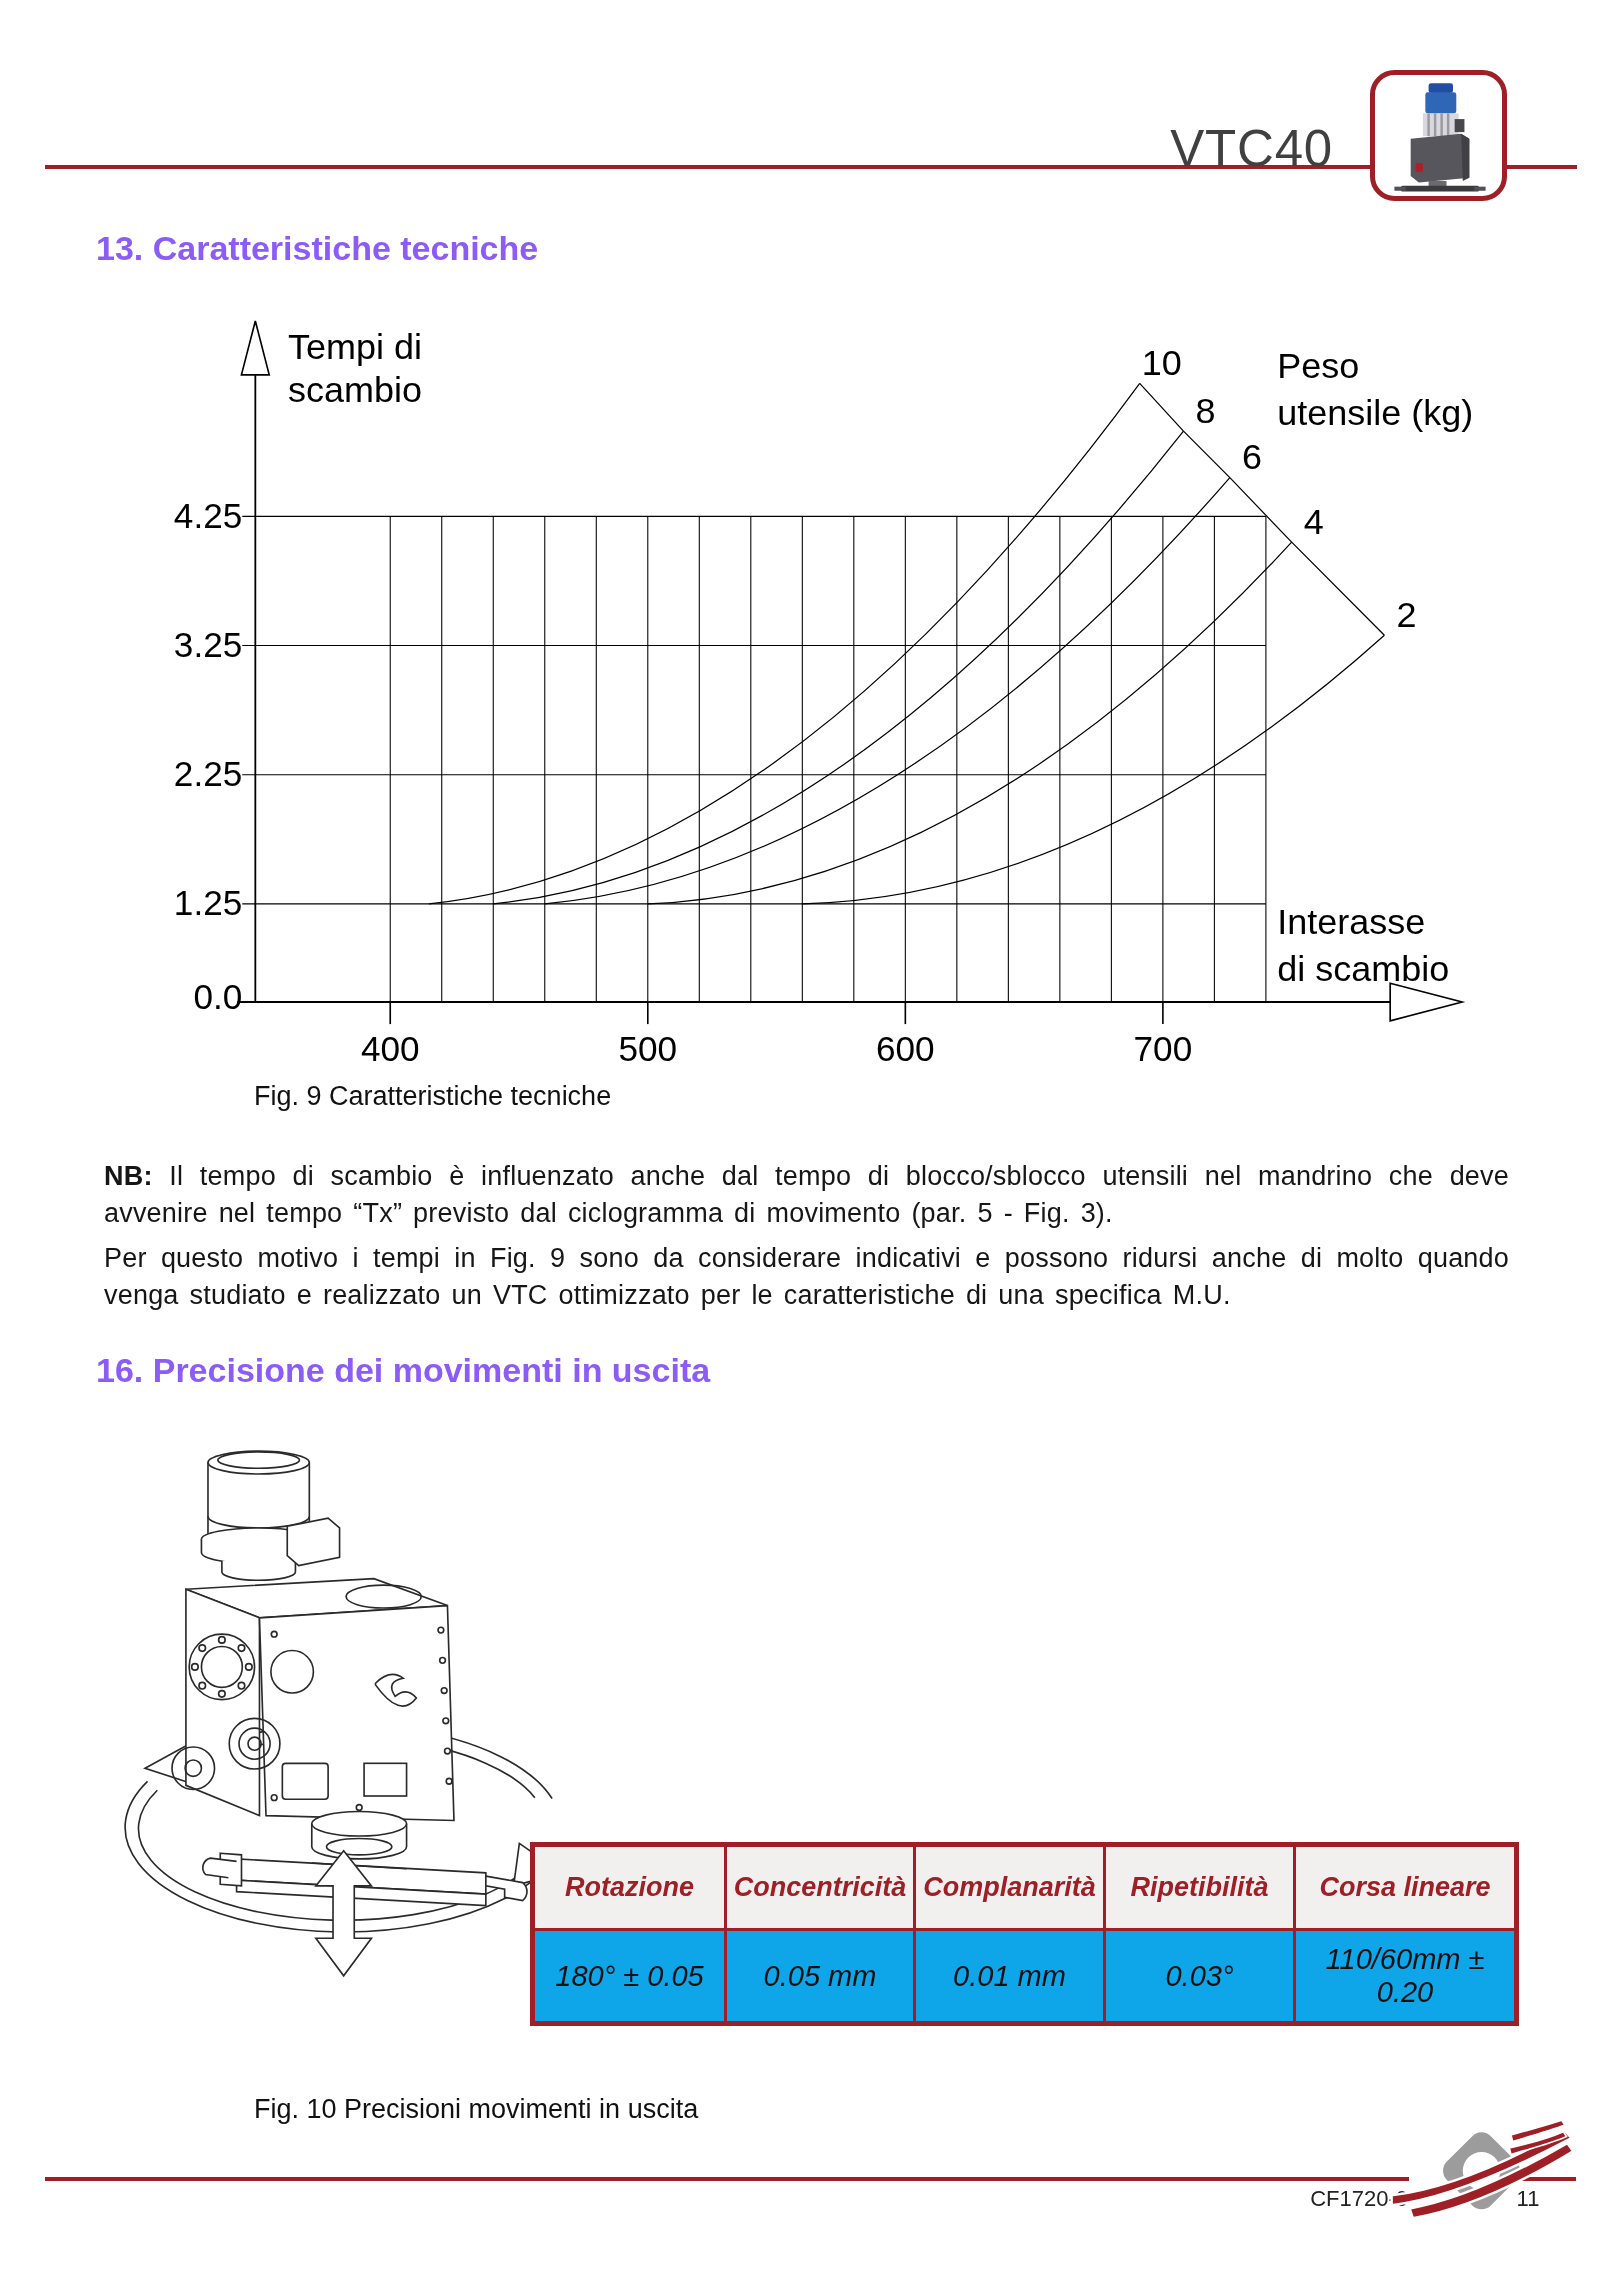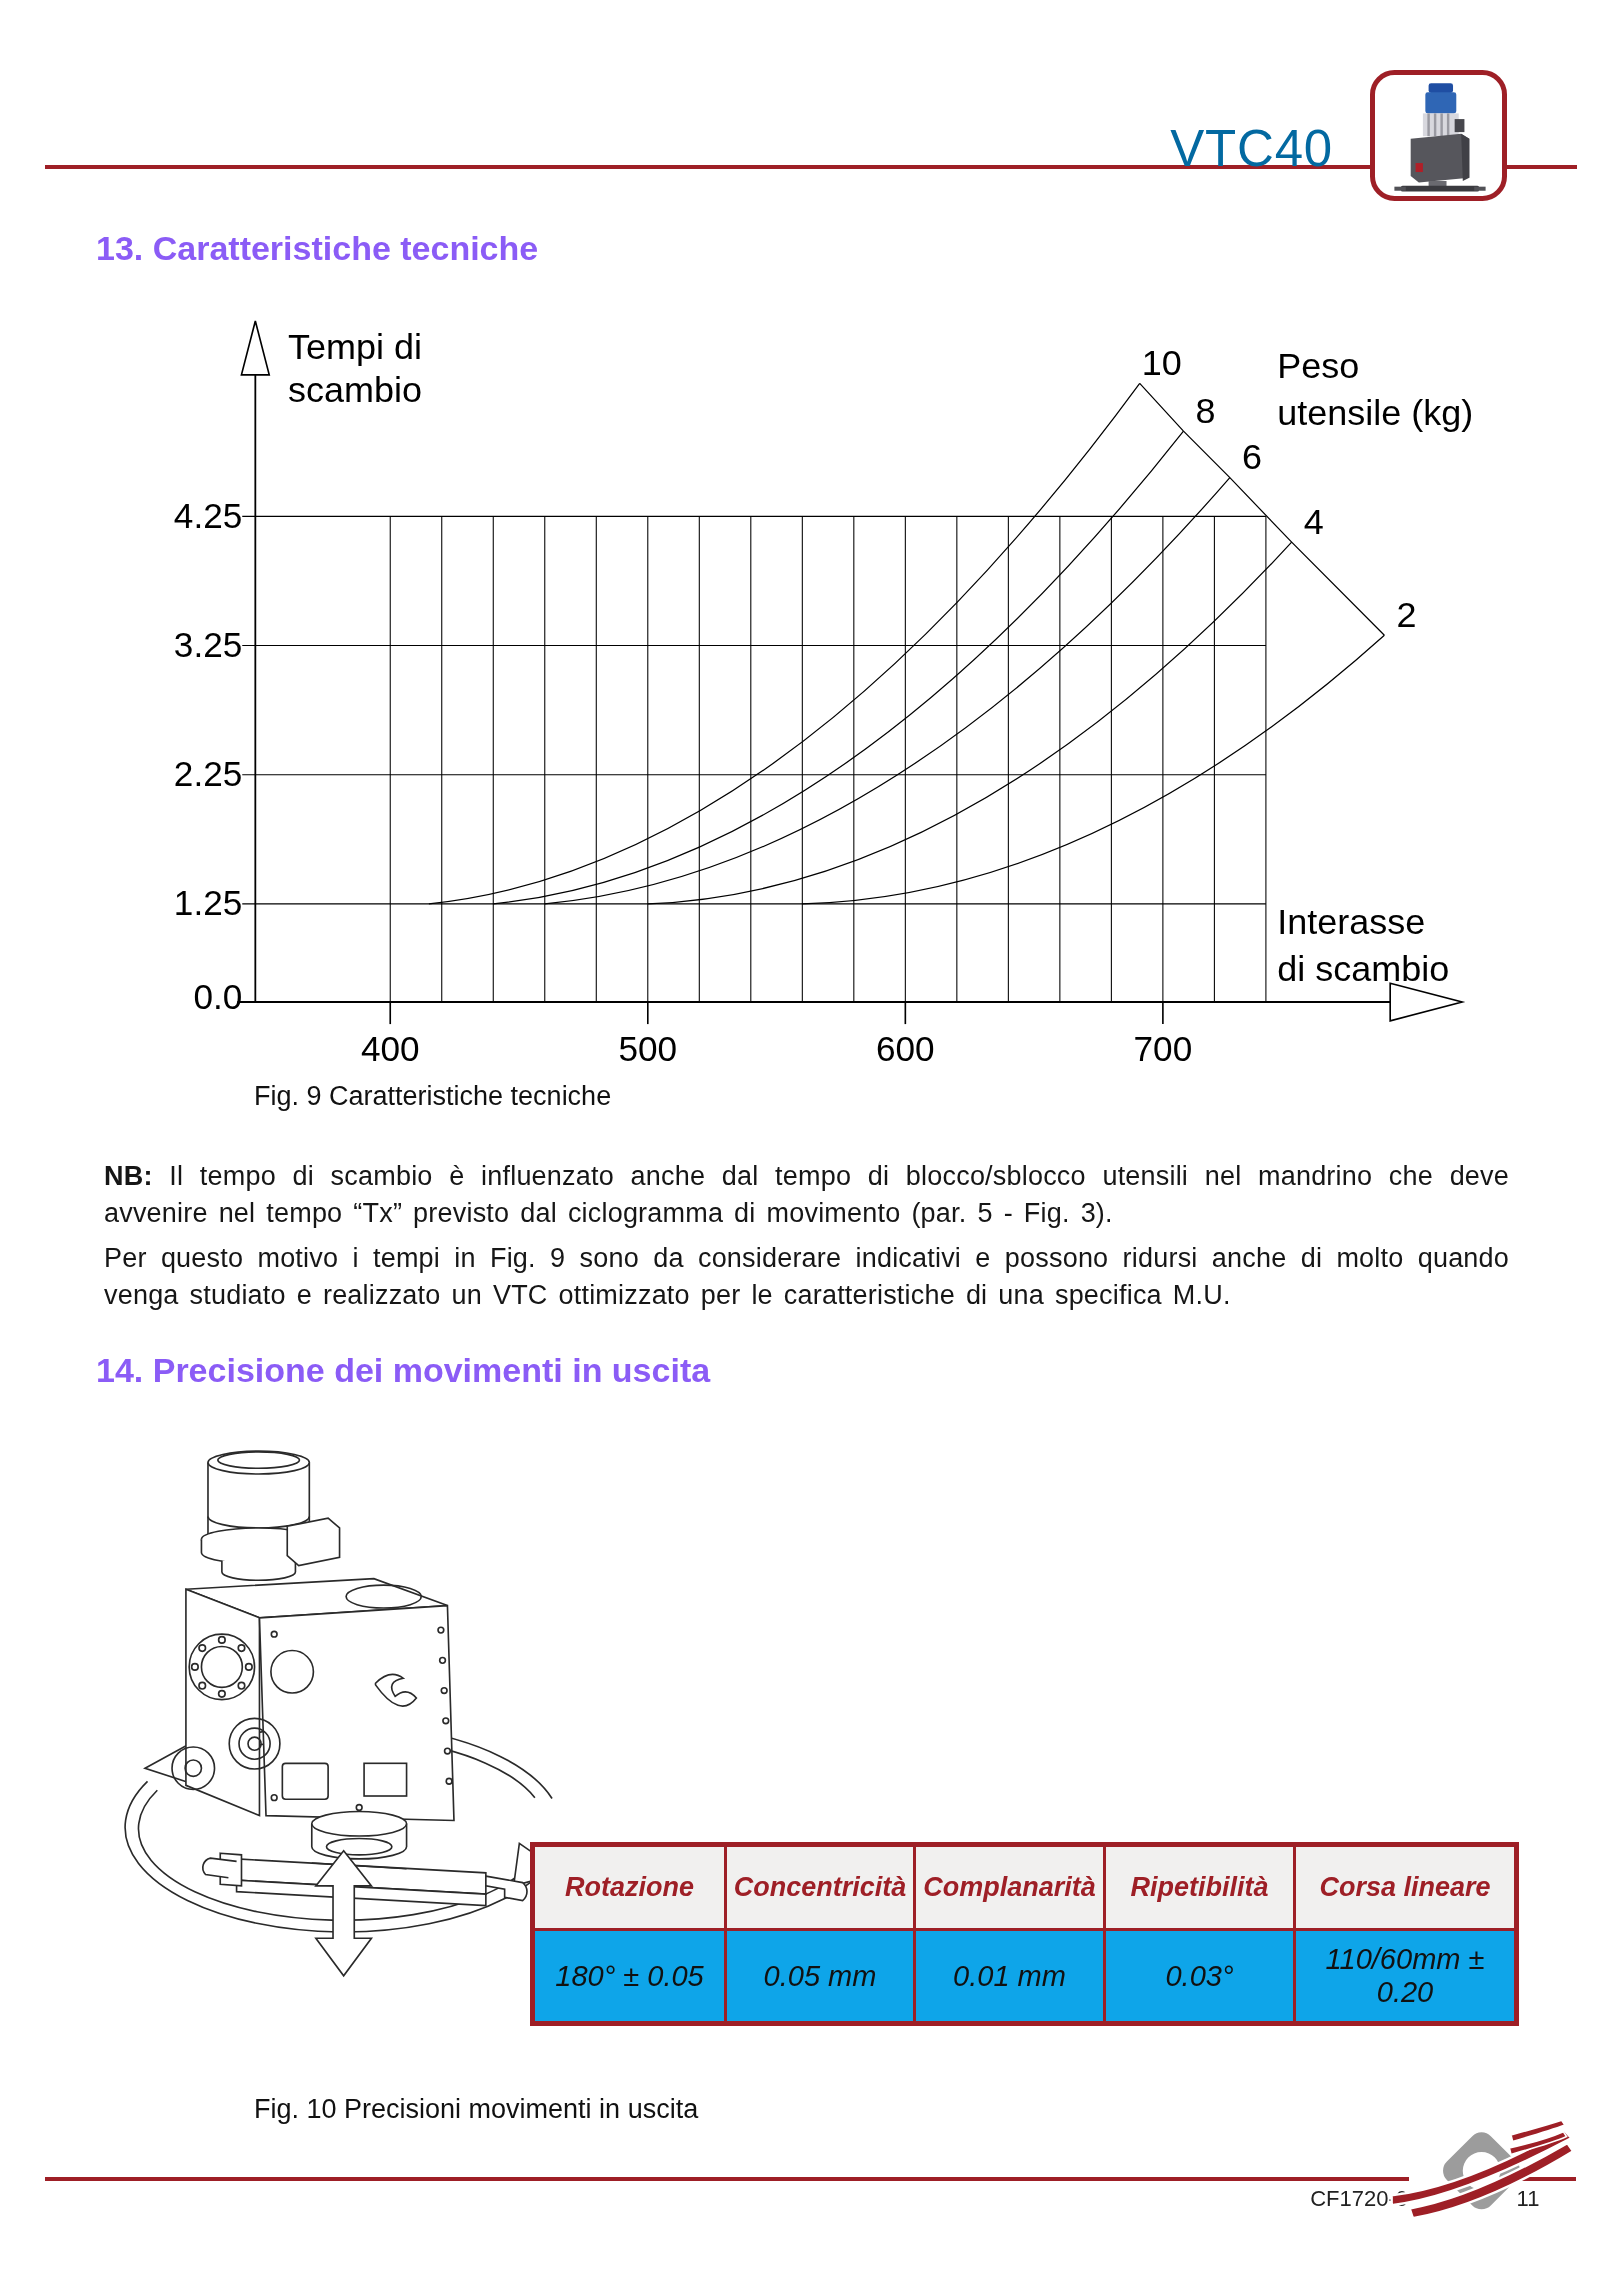--- a/index.html
+++ b/index.html
@@ -1,21 +1,21 @@
 <!DOCTYPE html>
 <html style="font-size:13px"><head>
 <meta charset="utf-8">
 <style>
   html,body{margin:0;padding:0;background:#e8e8e8;}
   .page{position:relative;width:1616px;height:2295px;background:#ffffff;
         font-family:"Liberation Sans", sans-serif;overflow:hidden;}
   .accent{color:#9e1f26;}
   .rule{position:absolute;background:#9e1f26;height:4.1px;}
   .vtc-title{position:absolute;left:1006px;top:119px;width:327px;text-align:right;
-             font-size:51px;color:#0369a1;letter-spacing:0.8px;font-weight:400;}
+             font-size:51px;color:#404040;letter-spacing:0.8px;font-weight:400;}
   .badge{position:absolute;left:1370px;top:70px;width:137px;height:131px;background:#fff;
          border:5.7px solid #9e1f26;border-radius:24.5px;box-sizing:border-box;}
   .h-sec{position:absolute;left:96px;font-size:34px;font-weight:bold;color:#8b5cf6;}
   .caption{position:absolute;font-size:27px;color:#111;}
   .nb{position:absolute;left:96px;top:1150px;width:1421px;font-size:27px;line-height:37px;
       color:#161616;text-align:justify;letter-spacing:0.2px;word-spacing:3.3px;}
   .nb p{margin:8px;}
   .chart text{font-family:"Liberation Sans", sans-serif;fill:#000;}
   table.prec{position:absolute;left:530px;top:1842px;border-collapse:collapse;table-layout:fixed;font-style:italic;}
   table.prec th,table.prec td{border:3.3px solid #9e1f26;text-align:center;vertical-align:middle;
@@ -118,21 +118,21 @@
       <text x="1562" y="1199" text-anchor="start" font-size="44">di scambio</text>
     </svg>
 
   <div class="caption" style="left:254px;top:1081px;">Fig. 9 Caratteristiche tecniche</div>
 
   <div class="nb">
     <p><strong class="accent" style="color:#161616">NB:</strong> <span>Il tempo di scambio  è influenzato anche dal tempo di blocco/sblocco utensili nel mandrino che deve avvenire nel tempo “Tx” previsto dal ciclogramma di movimento (par. 5 - Fig. 3).</span></p>
     <p>Per questo motivo i tempi in Fig. 9  sono da considerare indicativi e possono ridursi anche di molto quando venga studiato e realizzato un VTC ottimizzato per le caratteristiche di una specifica M.U.</p>
   </div>
 
-  <div class="h-sec" style="top:1351px;">14. Precisione dei movimenti in uscita</div>
+  <div class="h-sec" style="top:1351px;">16. Precisione dei movimenti in uscita</div>
 
   <svg style="left:114px;top:1438px;" width="474" height="564" viewBox="0 0 580 690">
 
     <g>
       <path class="lineart" d="M101,383 A268,128 0 0 1 536,441"></path>
       <path class="lineart" d="M119,392 A250,112 0 0 1 515,440"></path>
       <path class="lineart" d="M41,420 A268,128 0 1 0 532,522"></path>
       <path class="lineart" d="M53,431 A250,112 0 1 0 507,525"></path>
       <polygon class="lineart-f" points="38,404 100,370 93,422"></polygon>
       <polygon class="lineart-f" points="548,532 496,496 489,548"></polygon>

